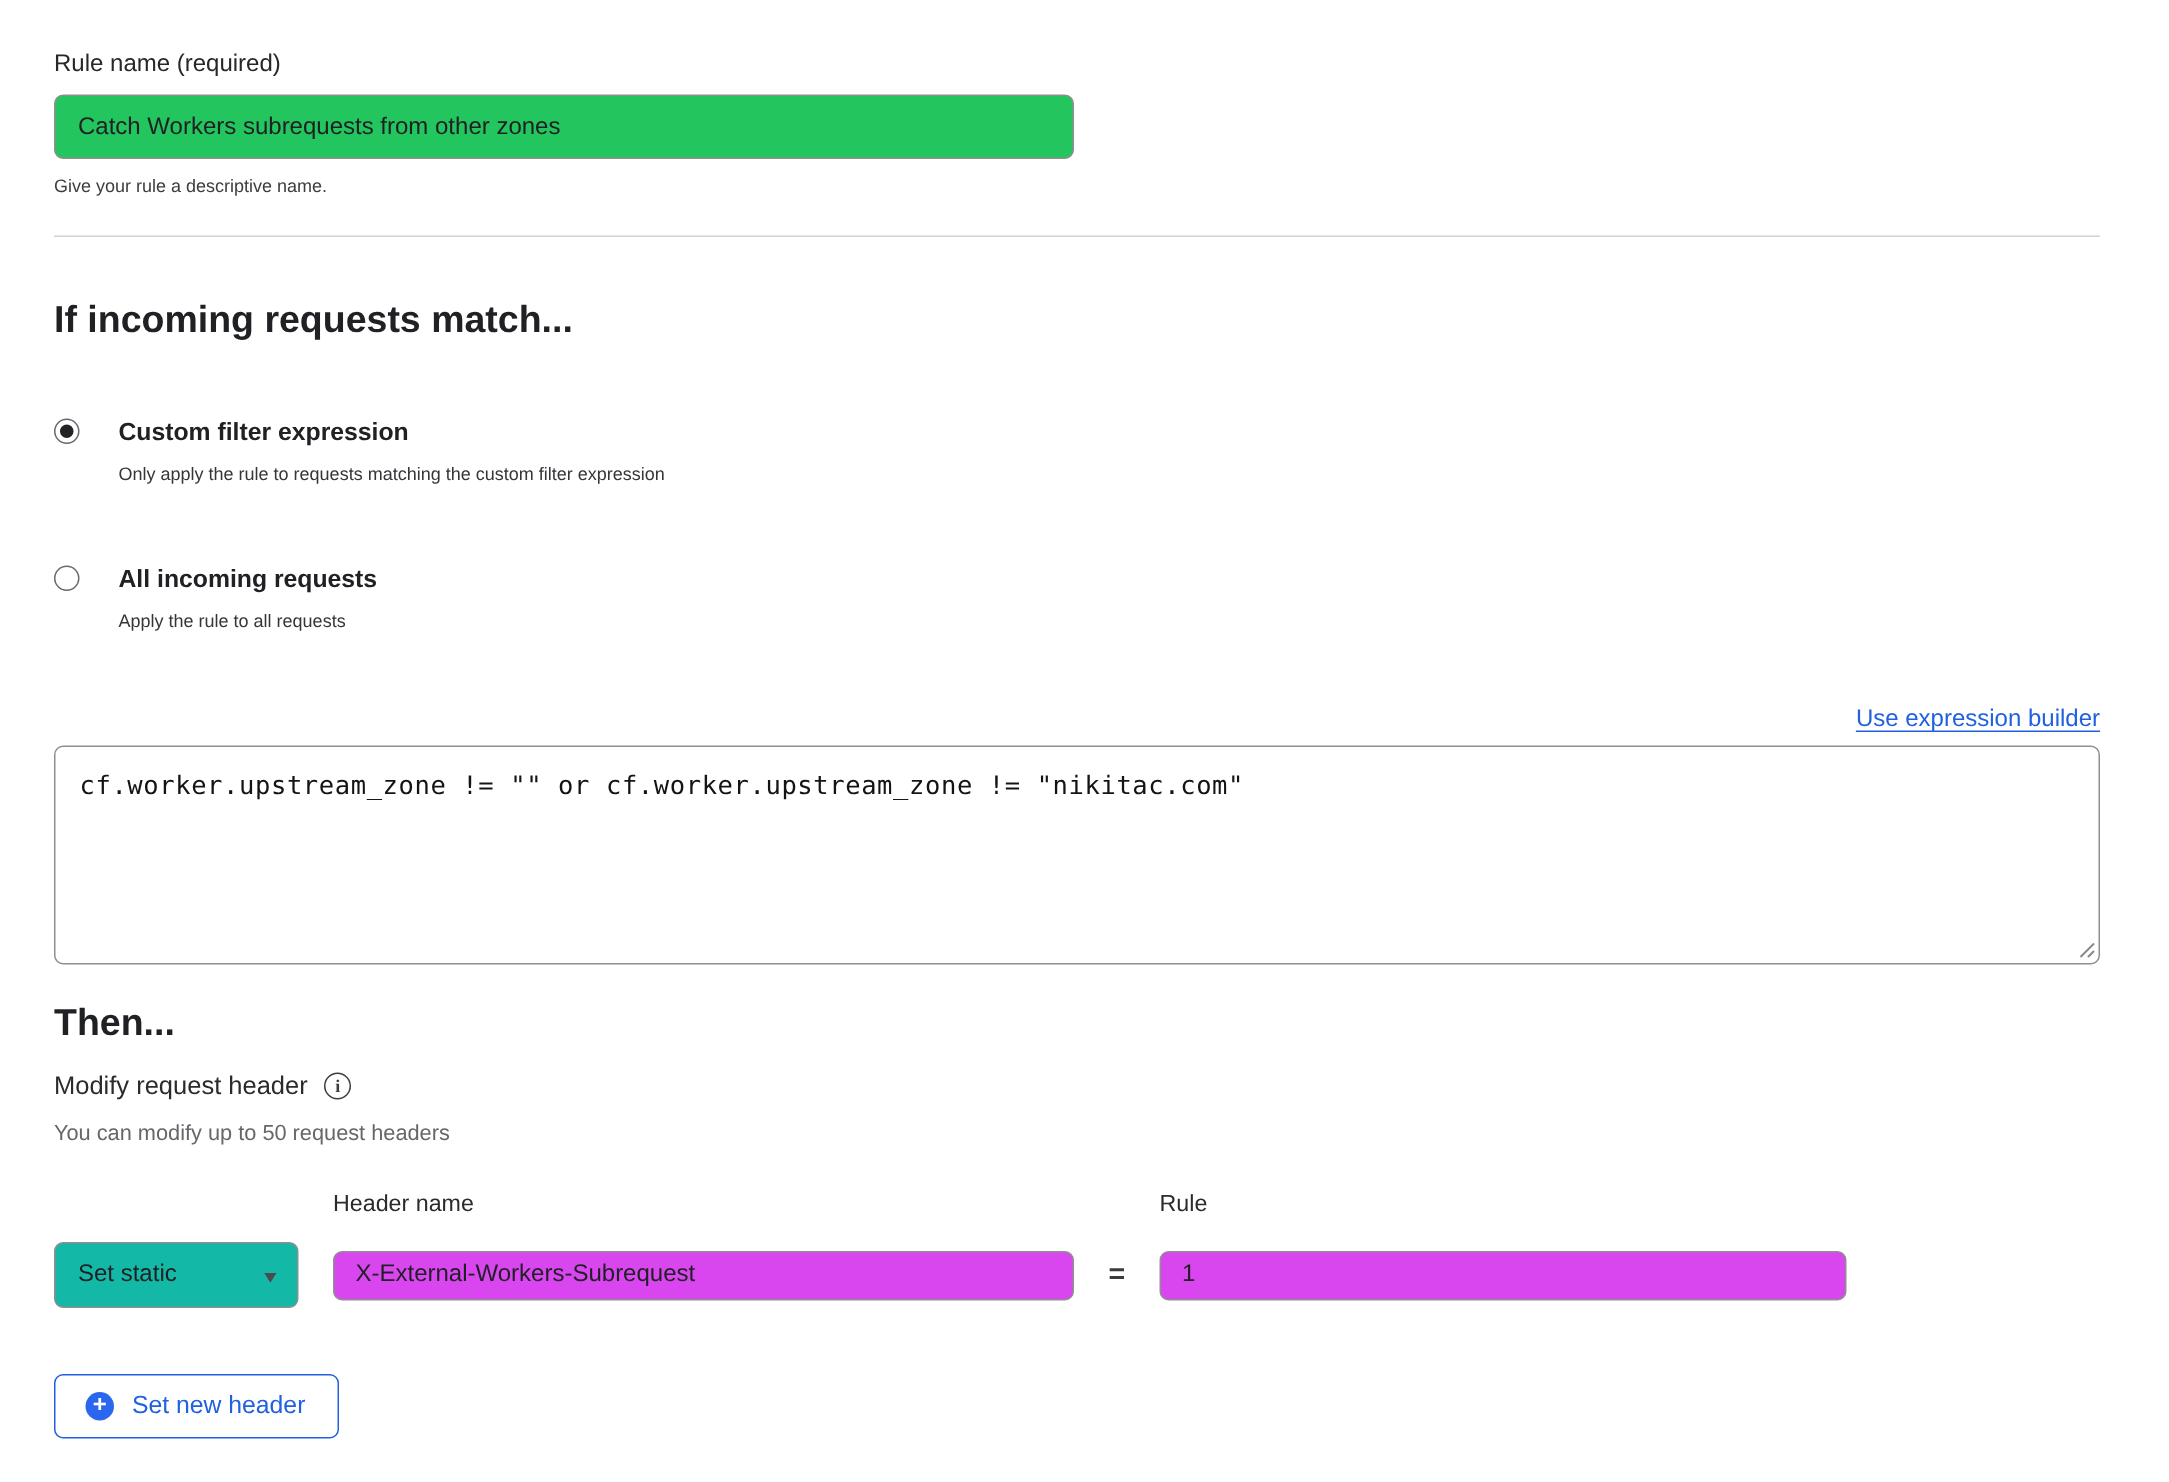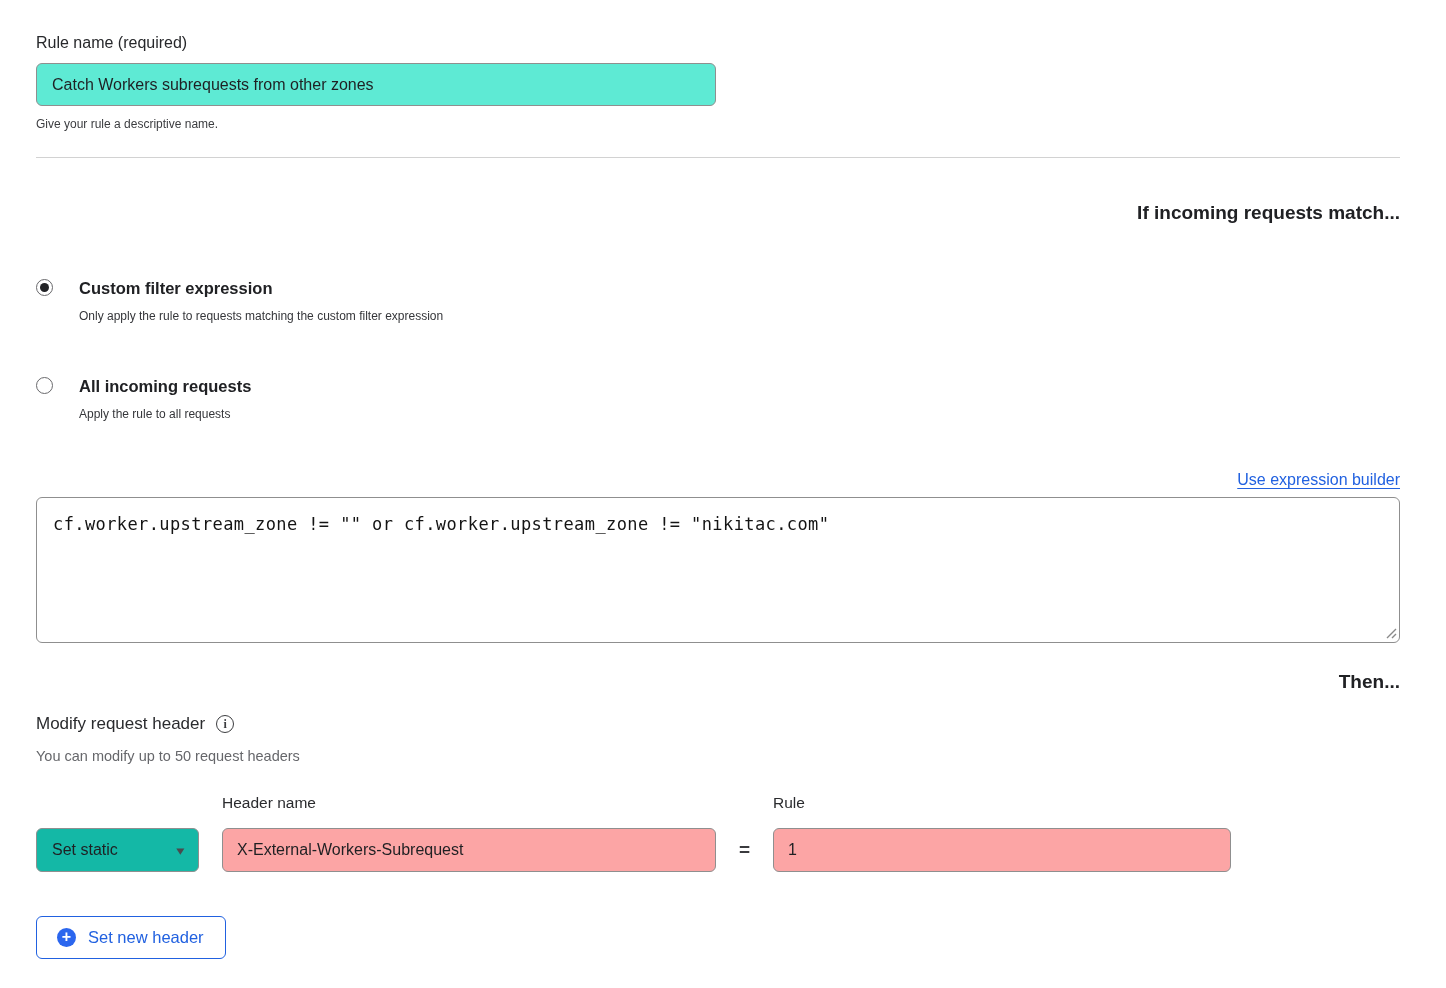--- a/index.html
+++ b/index.html
@@ -12,28 +12,28 @@
   }
   .page { width: 1364px; margin: 0 14px 0 36px; padding-top: 33px; }
 
   
   .field-label { font-size: 16px; line-height: 20px; color: #27282b; }
   .text-input {
     display: block; width: 680px; height: 43px;
     border: 1px solid #8f8f8f; border-radius: 6px;
     padding: 0 15px; font-size: 16px; color: #1f2023;
     font-family: "Liberation Sans", "DejaVu Sans", sans-serif;
-    background: #5eead4; outline: none; margin-top: 10px;
+    background: #22c55e; outline: none; margin-top: 10px;
   }
   .field-help { font-size: 12px; line-height: 20px; color: #3c3d40; margin-top: 8px; }
 
   .divider { border: none; border-top: 1px solid #d2d2d2; margin-top: 23px; }
 
   
-  .section-heading { font-size: 19px; line-height: 22px; font-weight: 700; color: #202124; text-align: right; }
+  .section-heading { font-size: 25px; line-height: 22px; font-weight: 700; color: #202124; }
   .heading-match { margin-top: 44px; }
 
   .radio-option { display: flex; margin-top: 53px; cursor: default; }
   .radio-option + .radio-option { margin-top: 48px; }
   .radio-control {
     flex: 0 0 auto; width: 17px; height: 17px; margin-top: 2px;
     border: 1.5px solid #69696c; border-radius: 50%;
     display: inline-flex; align-items: center; justify-content: center;
     background: #fff;
   }
@@ -85,25 +85,25 @@
 
   .select-box {
     height: 44px; border: 1px solid #8f8f8f; border-radius: 6px;
     display: flex; align-items: center; justify-content: space-between;
     padding: 0 14px 0 15px; background: #14b8a6; cursor: pointer;
   }
   .select-value { font-size: 16px; color: #1f2023; }
   .caret-down { font-size: 13px; color: #4a4b4e; line-height: 1; transform: scaleX(1.25); }
 
   .grid-input {
-    width: 100%; height: 44px;
+    width: 100%; height: 33px;
     border: 1px solid #8f8f8f; border-radius: 6px;
     padding: 12px 14px; font-size: 16px; color: #1f2023;
     font-family: "Liberation Sans", "DejaVu Sans", sans-serif;
-    background: #fca5a5; outline: none;
+    background: #d946ef; outline: none;
   }
   .equals-sign { text-align: center; font-size: 19px; font-weight: 700; color: #3a3b3e; }
 
   
   .add-header-btn {
     margin-top: 44px; height: 43px;
     display: inline-flex; align-items: center; gap: 12px;
     padding: 0 21px 0 20px;
     background: #fff; border: 1px solid #2161e0; border-radius: 6px;
     color: #2161e0; font-size: 16.5px;

